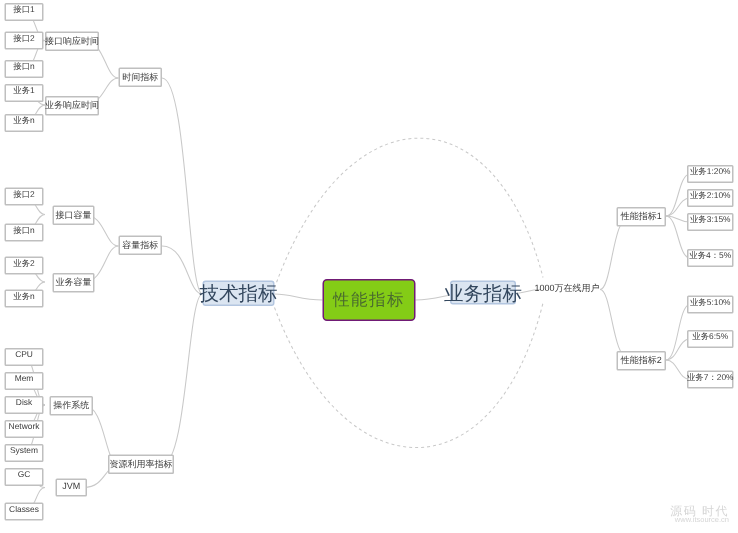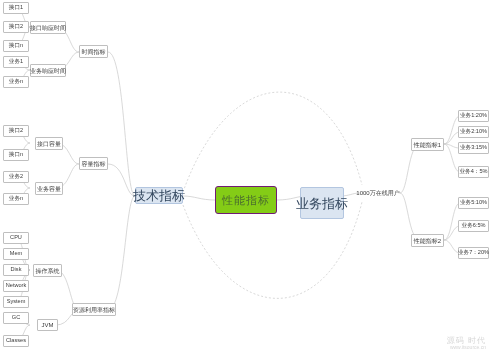--- a/index.html
+++ b/index.html
@@ -127,21 +127,21 @@
     </g>
   </svg>
 
   <div class="node center" style="left:215px;top:186px;width:62px;height:28px;">
     <span>性能指标</span>
   </div>
 
   <div class="node blue" style="left:135px;top:187px;width:48px;height:17px;">
     <span>技术指标</span>
   </div>
-  <div class="node blue" style="left:300px;top:187px;width:44px;height:32px;">
+  <div class="node blue" style="left:300px;top:187px;width:44px;height:16px;">
     <span>业务指标</span>
   </div>
 
   <div class="node plain" style="left:353px;top:187px;width:50px;height:12px;">
     <span>1000万在线用户</span>
   </div>
 
   <div class="node mid" style="left:79px;top:45px;width:29px;height:13px;">
     <span>时间指标</span>
   </div>

